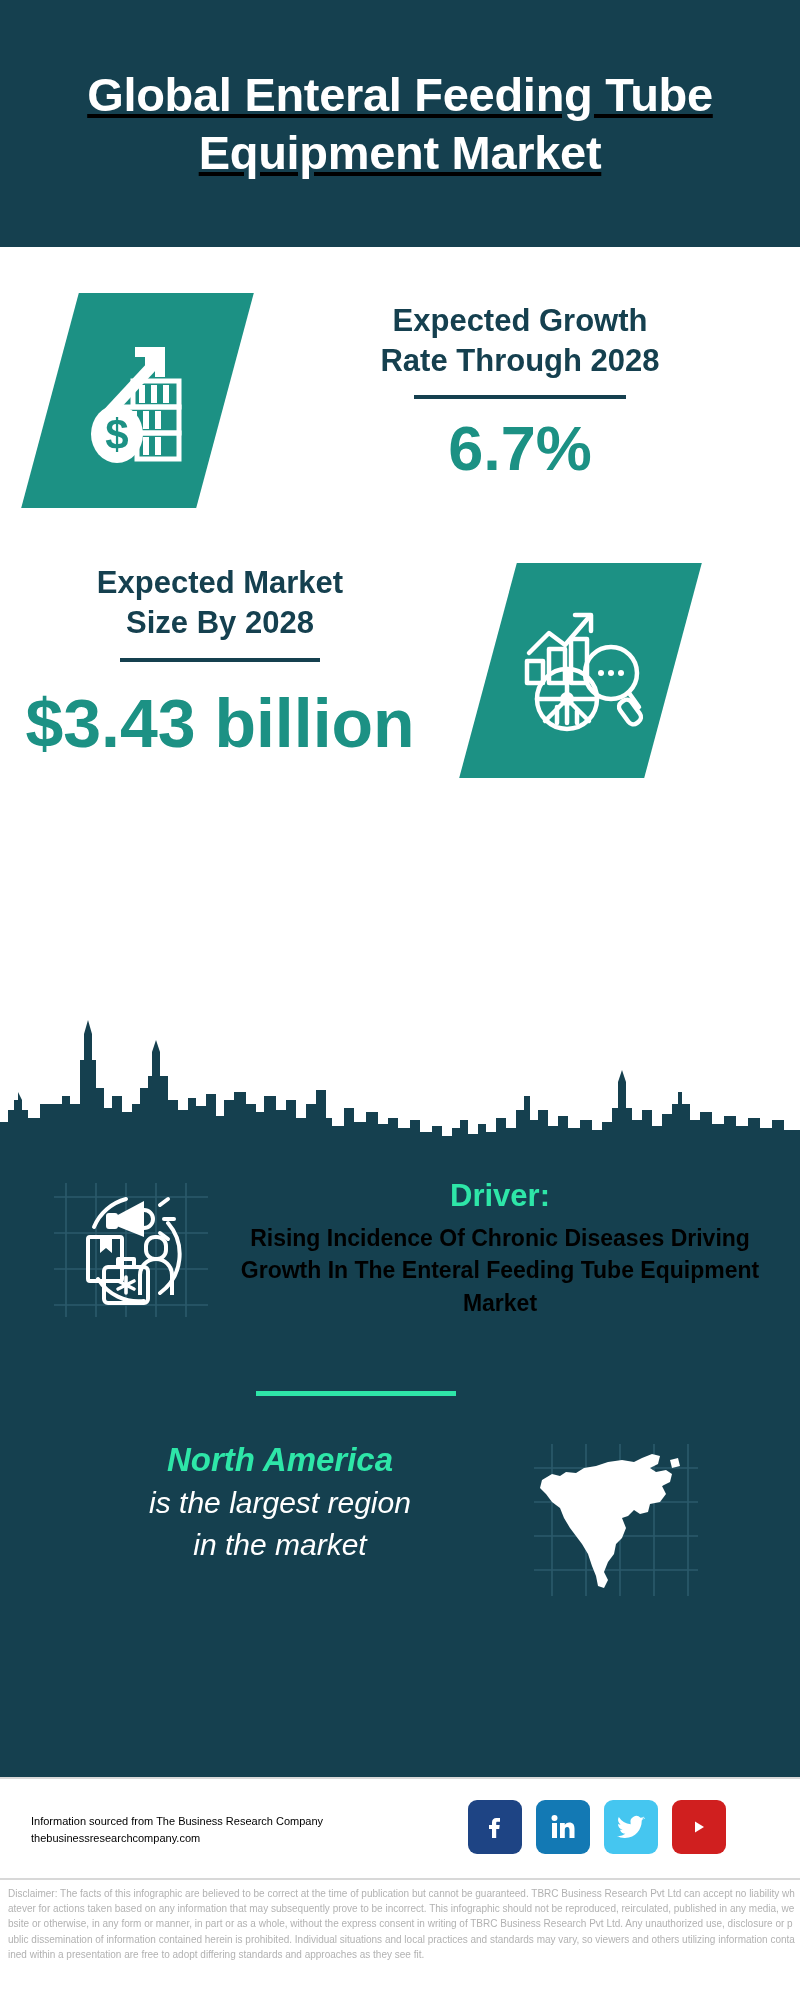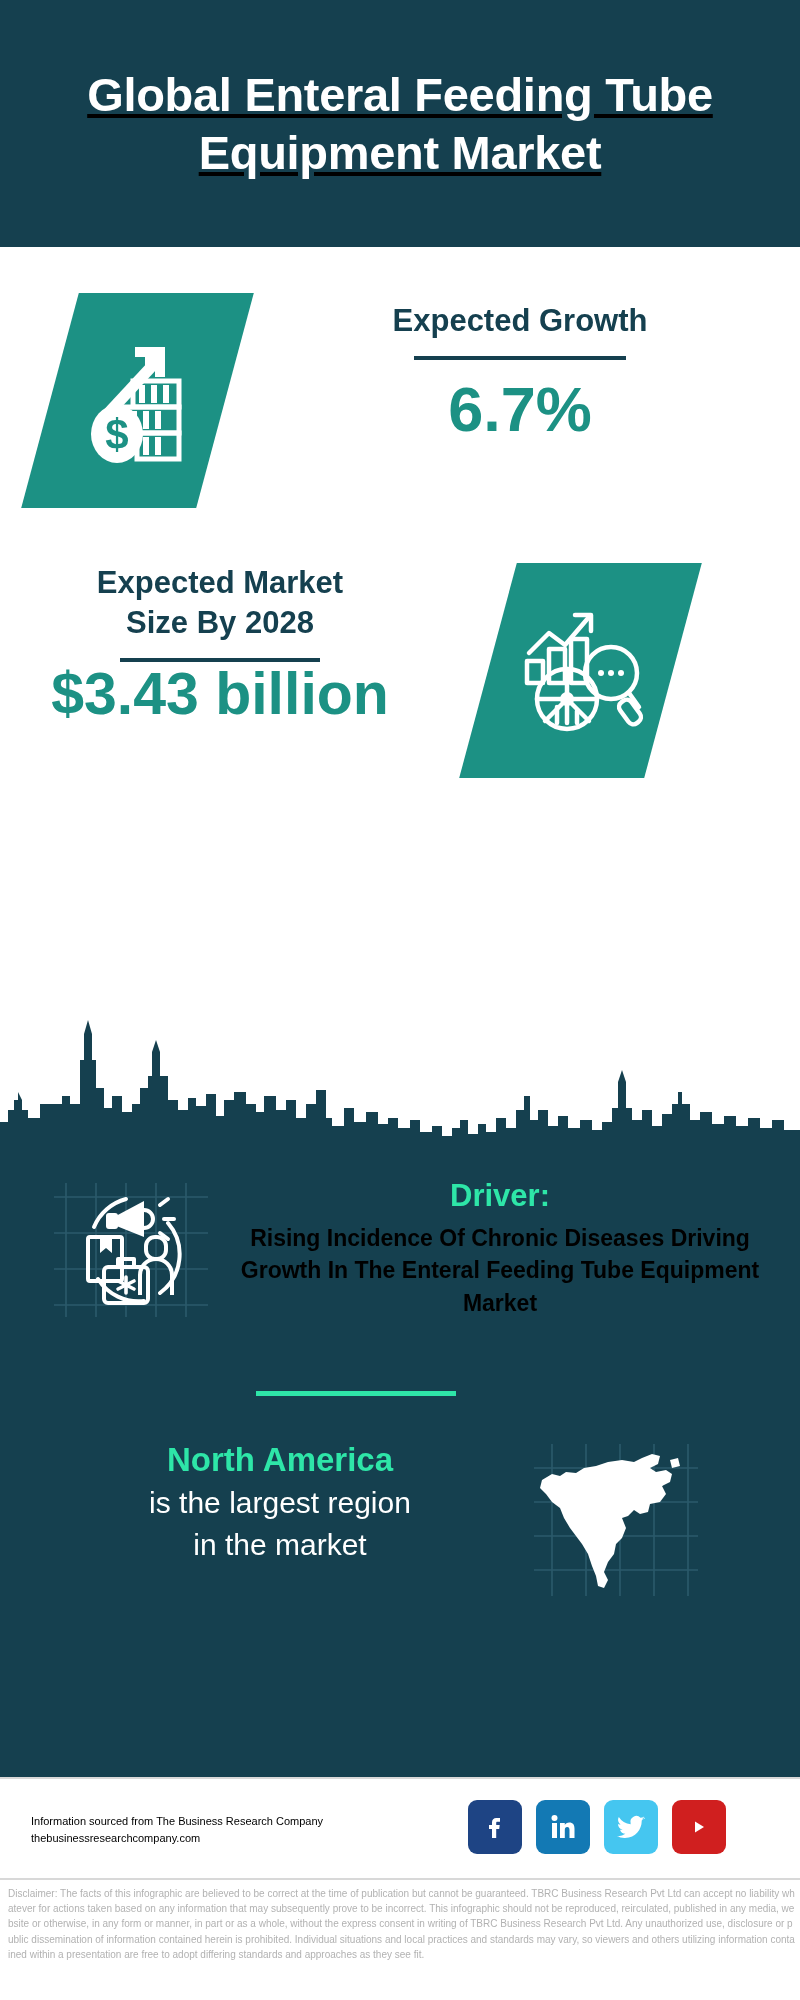--- a/index.html
+++ b/index.html
@@ -73,21 +73,21 @@
   }
 
   
   .size-row {
     position:absolute; left:0; top:563px; width:800px; height:230px;
   }
   .size-text {
     position:absolute; left:25px; top:0; width:390px; text-align:center;
   }
   .size-text .rule-dark { width:200px; margin-top:16px; }
-  .size-text .bigval-teal { font-size:59px; margin-top:2px; }
+  .size-text .bigval-teal { font-size:68px; margin-top:26px; }
 
   
   .skyline {
     position:absolute; left:0; top:1000px; width:800px; height:148px;
   }
 
   
   .dark-zone {
     position:absolute; left:0; top:1147px; width:800px; height:630px;
     background:#15404f;
@@ -108,21 +108,21 @@
     color:#000000; font-size:23px; font-weight:bold; line-height:1.42;
   }
 
   .rule-green {
     position:absolute; left:256px; top:1391px;
     width:200px; height:5px; background:#2ee6a8;
   }
 
   
   .region-text {
-    position:absolute; left:40px; top:1440px; width:480px; text-align:center;
+    position:absolute; left:40px; top:1440px; width:480px; text-align:center;font-style:italic;
   }
   .region-head {
     color:#2ee6a8; font-size:33px; font-weight:bold; line-height:1.2;
   }
   .region-sub {
     color:#ffffff; font-size:30px; font-weight:normal; line-height:1.3;
     margin-top:3px;
   }
   .region-map {
     position:absolute; left:530px; top:1440px; width:170px; height:160px;
@@ -201,20 +201,21 @@
           </g>
 
           <ellipse cx="38" cy="103" rx="26" ry="29" fill="#ffffff"></ellipse>
           <text x="38" y="118" font-size="42" font-weight="bold" fill="#1c9184" text-anchor="middle" font-family="Liberation Sans, sans-serif">$</text>
         </svg>
       </div>
     </div>
 
     <div class="growth-text">
       <div class="kicker">Expected Growth</div>
+      <div class="kicker">Rate Through 2028</div>
       <div class="rule-dark"></div>
       <div class="bigval-teal">6.7%</div>
     </div>
   </div>
 
   <div class="size-row">
     <div class="size-text">
       <div class="kicker">Expected Market</div>
       <div class="kicker">Size By 2028</div>
       <div class="rule-dark"></div>

